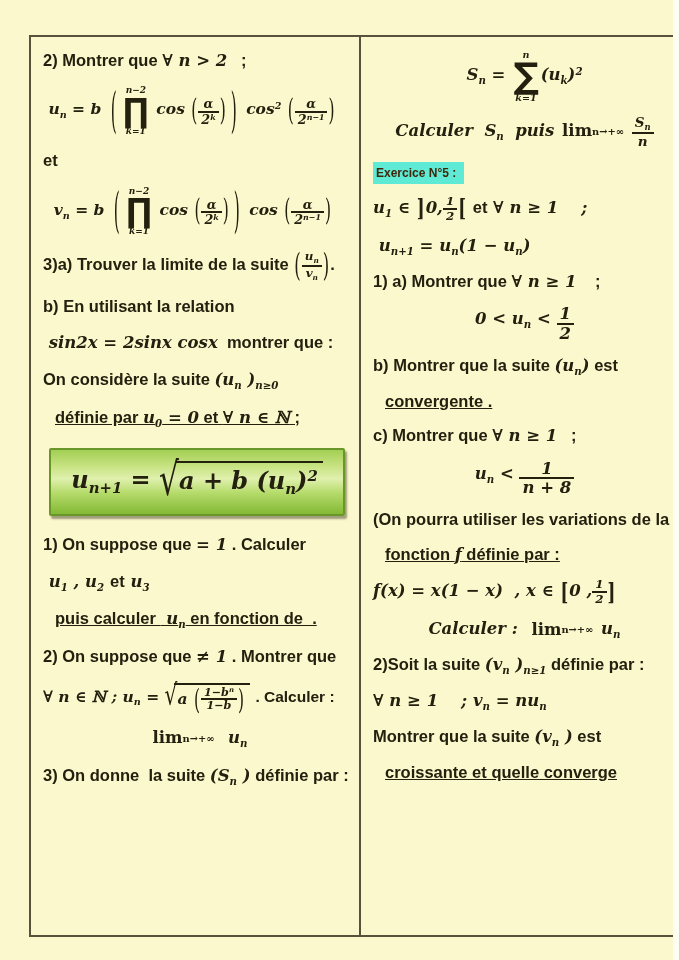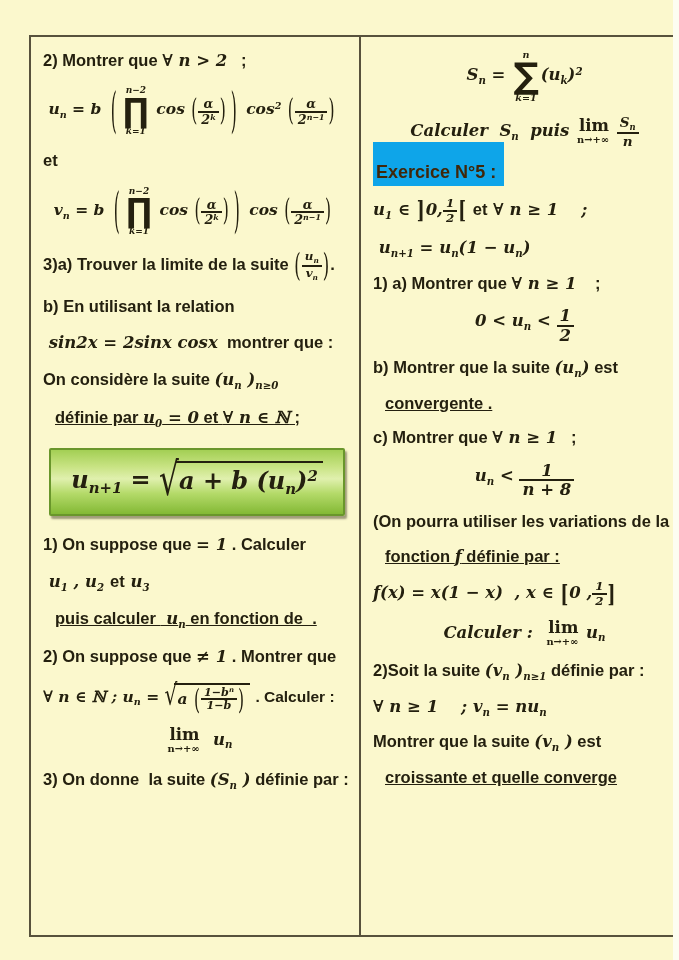--- a/index.html
+++ b/index.html
@@ -51,26 +51,26 @@
   .bp2{transform:scaleY(1.8);margin:0 1px;vertical-align:-0.08em;}
   .bp3{transform:scaleY(3.1);margin:0 4px;vertical-align:-0.12em;}
   .tb{transform:scaleY(1.5);margin:0 1px;vertical-align:-0.08em;font-weight:bold;}
 
   
   .sqrt{display:inline-flex;align-items:flex-start;vertical-align:middle;}
   .sqrt .rs{font-style:normal;display:inline-block;transform:scaleY(1.45);transform-origin:50% 62%;margin-right:-3px;font-weight:normal;font-size:1.3em;}
   .sqrt .rb{border-top:2.5px solid currentColor;padding:2px 5px 0 3px;}
 
   
-  .ulim{display:inline-flex;flex-direction:column;align-items:flex-end;line-height:1;vertical-align:middle;margin:0 2px;}
+  .ulim{display:inline-flex;flex-direction:row;align-items:center;line-height:1;vertical-align:middle;margin:0 2px;}
   .ulim .ll{font-style:normal;}
   .ulim .uu{font-size:0.6em;font-style:normal;}
 
   
-  .hl{background:#0ea5e9;color:#40270a;padding:20px 8px 4px 3px;font-size:18px;}
+  .hl{background:#5eead4;color:#40270a;padding:4px 8px 4px 3px;font-size:12px;}
 
   
   .greenbox{
     margin:18px 10px 18px 6px;border:2px solid #69962b;border-radius:2px;
     background:linear-gradient(180deg,#a3cf54 0%,#c8e383 26%,#e0f0ae 45%,#b4da69 68%,#83b935 100%);
     box-shadow:2px 3px 2px rgba(70,65,40,0.5);
     text-align:center;padding:11px 4px 13px;font-size:24px;
   }
 </style>
 </head>

